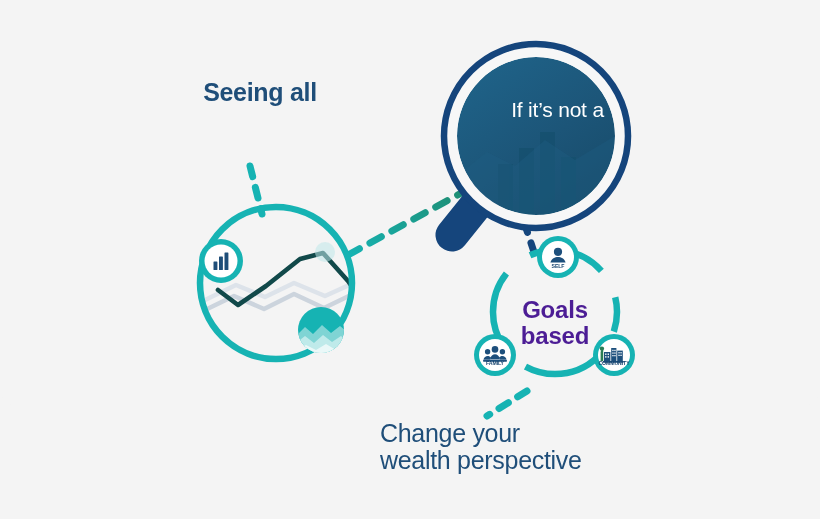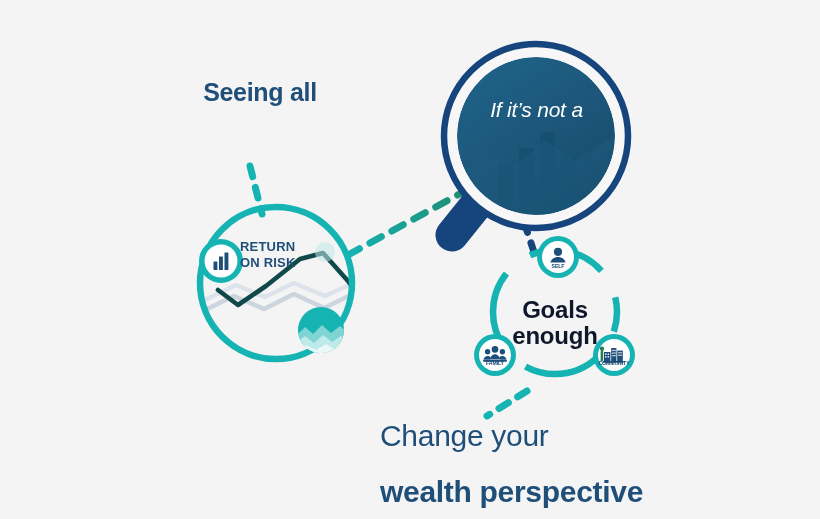--- a/index.html
+++ b/index.html
@@ -48,45 +48,43 @@
   }
   #callout-seeing .line {
     display: block;
     white-space: nowrap;
   }
   #callout-change {
     left: 380px;
     top: 420px;
     width: 290px;
     text-align: left;
-    font-size: 30px;
+    font-size: 25px;
     color: #1f4e79;
     letter-spacing: -0.3px;
   }
   #callout-change .line {
     display: block;
     white-space: nowrap;
   }
   #callout-change .line-2 {
-    font-weight: bold;
-    margin-top: 24px;
+    font-weight: normal;
   }
 
   .lens-text {
     position: absolute;
-    left: 444px;
+    left: 465px;
     top: 98px;
     width: 185px;
     text-align: center;
     color: #ffffff;
     line-height: 1.1;
     letter-spacing: -0.2px;
     z-index: 40;
     pointer-events: none;
-    font-style: italic;
   }
   .lens-text .line {
     display: block;
     white-space: nowrap;
   }
   .lens-text .line-1 { font-size: 21px; font-weight: normal; }
   .lens-text .line-2 { font-size: 24px; font-weight: bold; }
 
   .ror-label {
     position: absolute;
@@ -101,21 +99,21 @@
     pointer-events: none;
   }
   .ror-label .line { display: block; white-space: nowrap; }
 
   .goals-text {
     position: absolute;
     left: 495px;
     top: 297px;
     width: 120px;
     text-align: center;
-    color: #0f172a;
+    color: #4c1d95;
     font-size: 24px;
     font-weight: bold;
     line-height: 1.1;
     letter-spacing: -0.2px;
     z-index: 30;
     pointer-events: none;
   }
   .goals-text .line { display: block; }
 
   .node-label {
@@ -293,28 +291,24 @@
   </svg>
 
   <div class="callout" id="callout-seeing">
     <span class="line line-1">Seeing all</span>
   </div>
 
   <div class="lens-text">
     <span class="line line-1">If it’s not a</span>
   </div>
 
-  <div class="ror-label">
-    <span class="line line-1">RETURN</span>
-    <span class="line line-2">ON RISK</span>
-  </div>
 
   <div class="goals-text">
     <span class="line line-1">Goals</span>
-    <span class="line line-2">enough</span>
+    <span class="line line-2">based</span>
   </div>
 
   <div class="node-label" id="label-self">SELF</div>
   <div class="node-label" id="label-family">FAMILY</div>
   <div class="node-label" id="label-community">COMMUNITY</div>
 
   <div class="callout" id="callout-change">
     <span class="line line-1">Change your</span>
     <span class="line line-2">wealth  perspective</span>
   </div>

